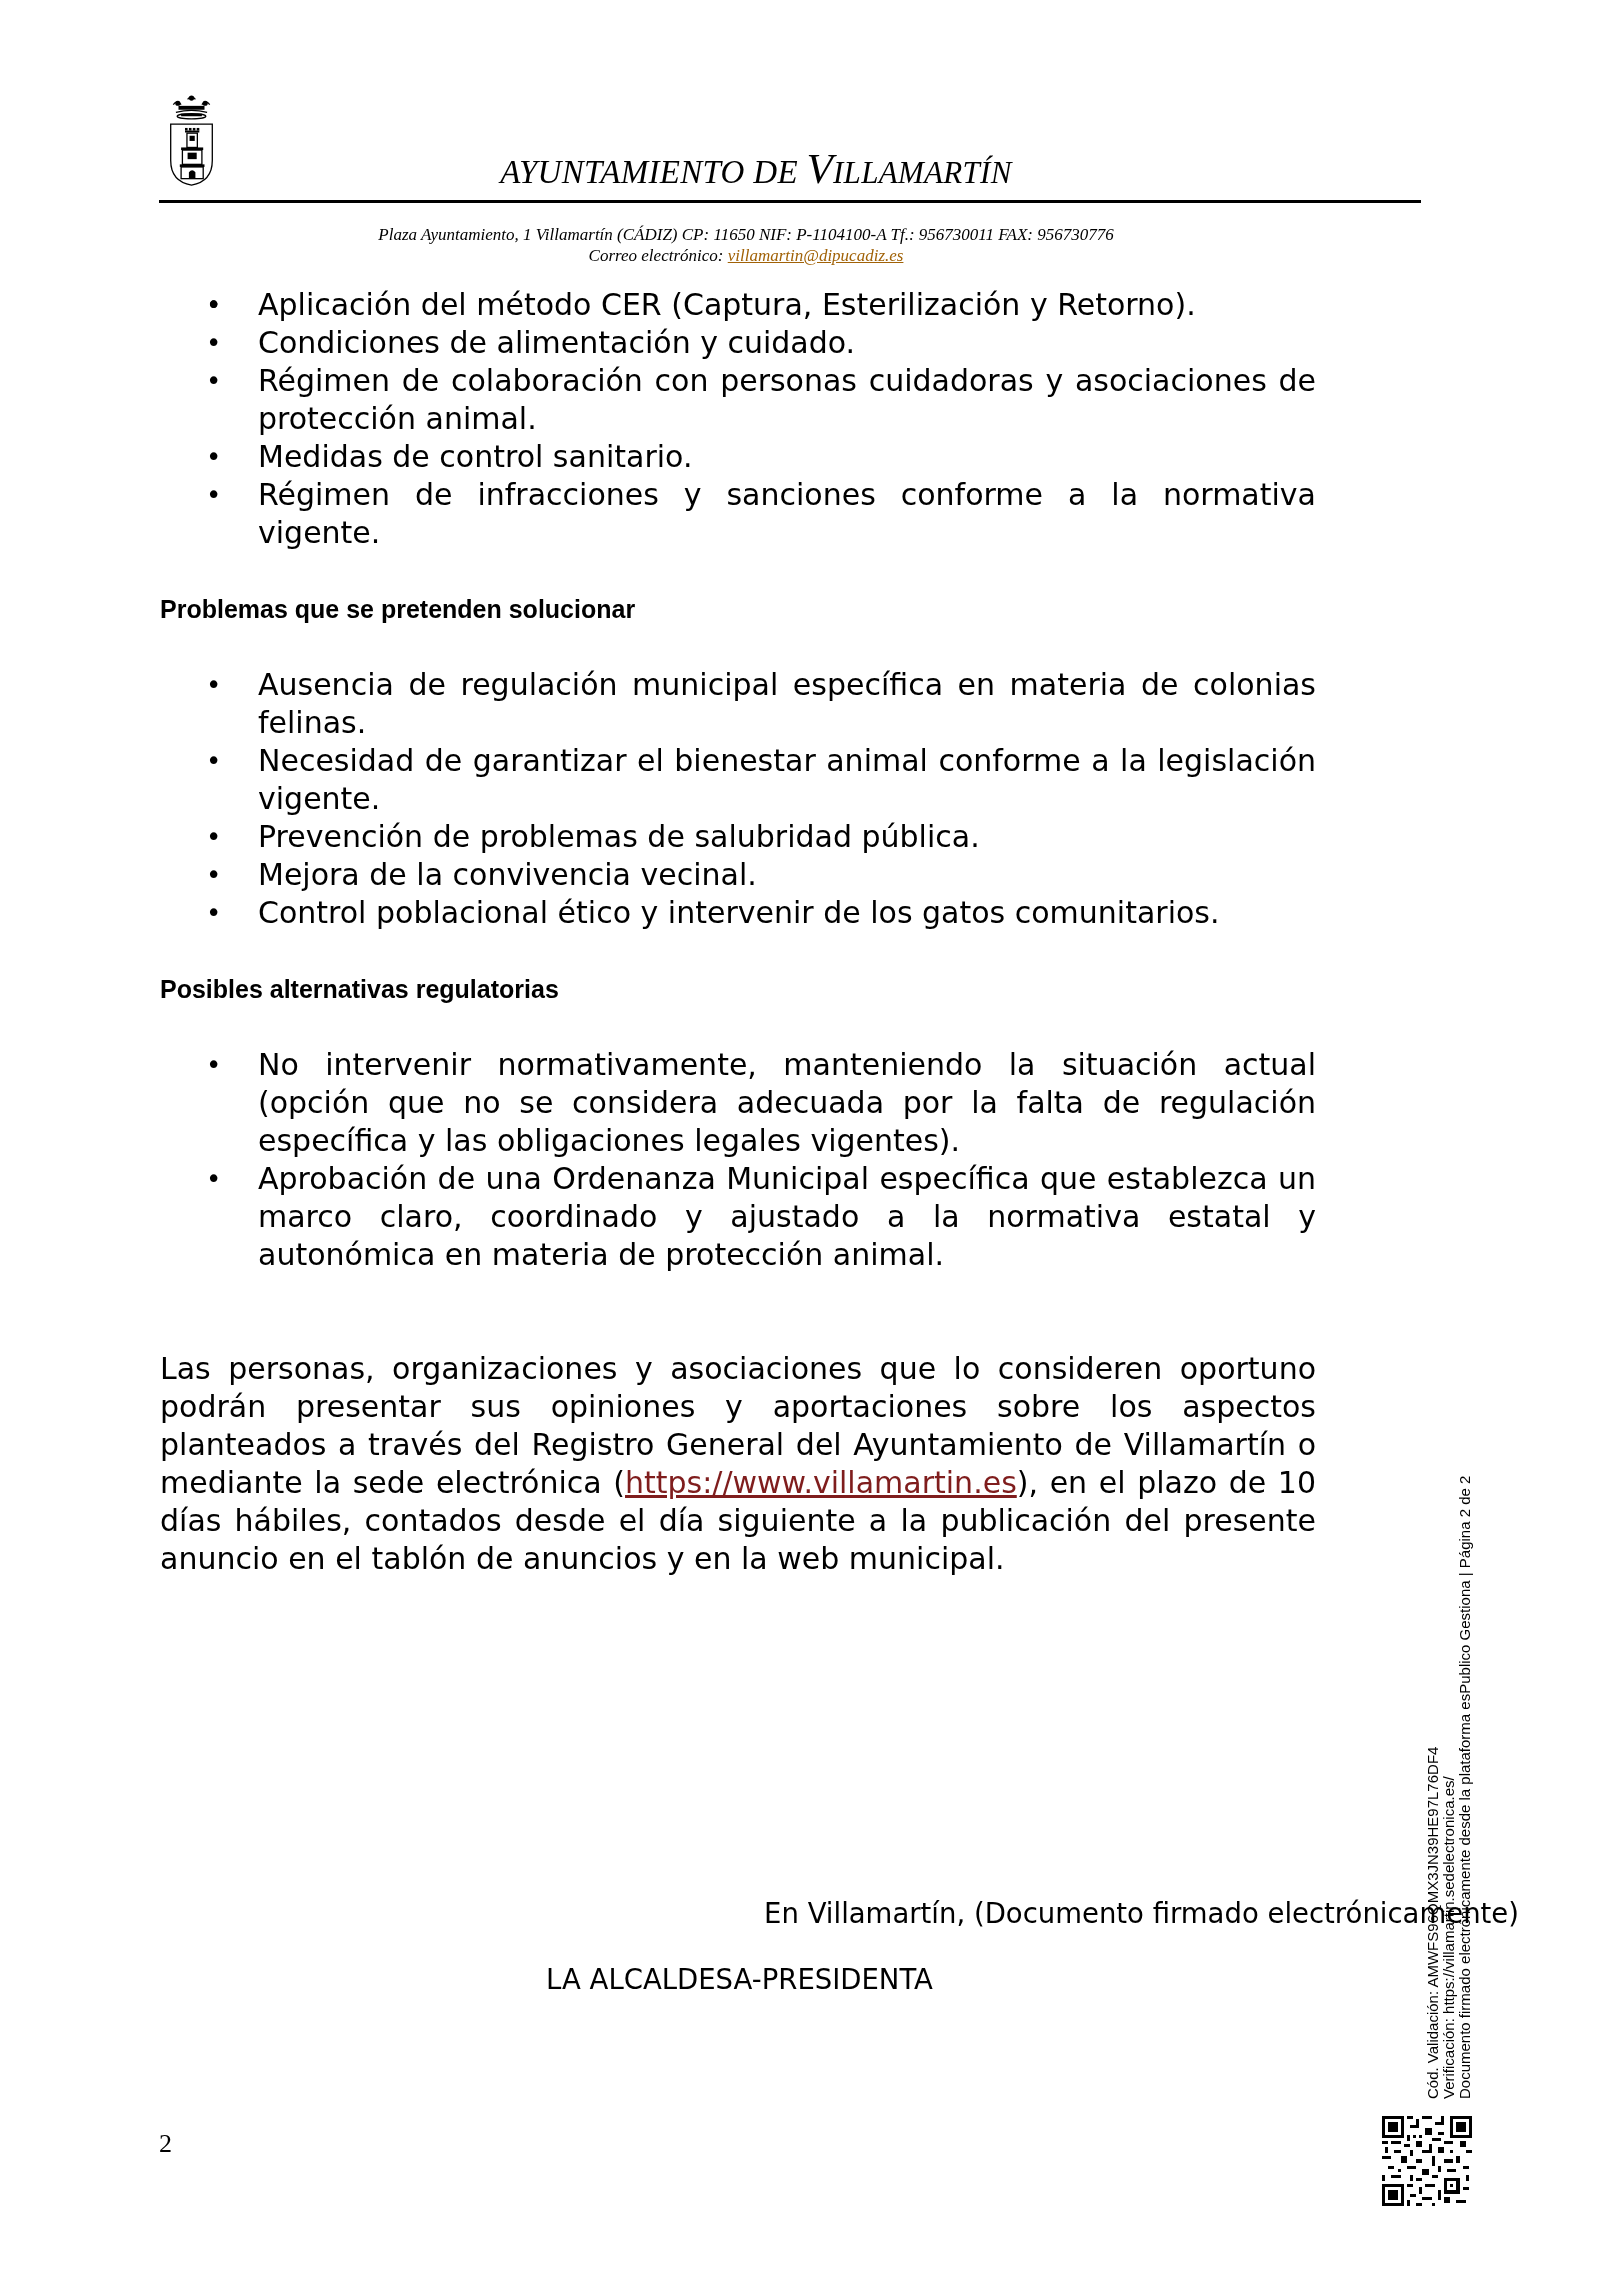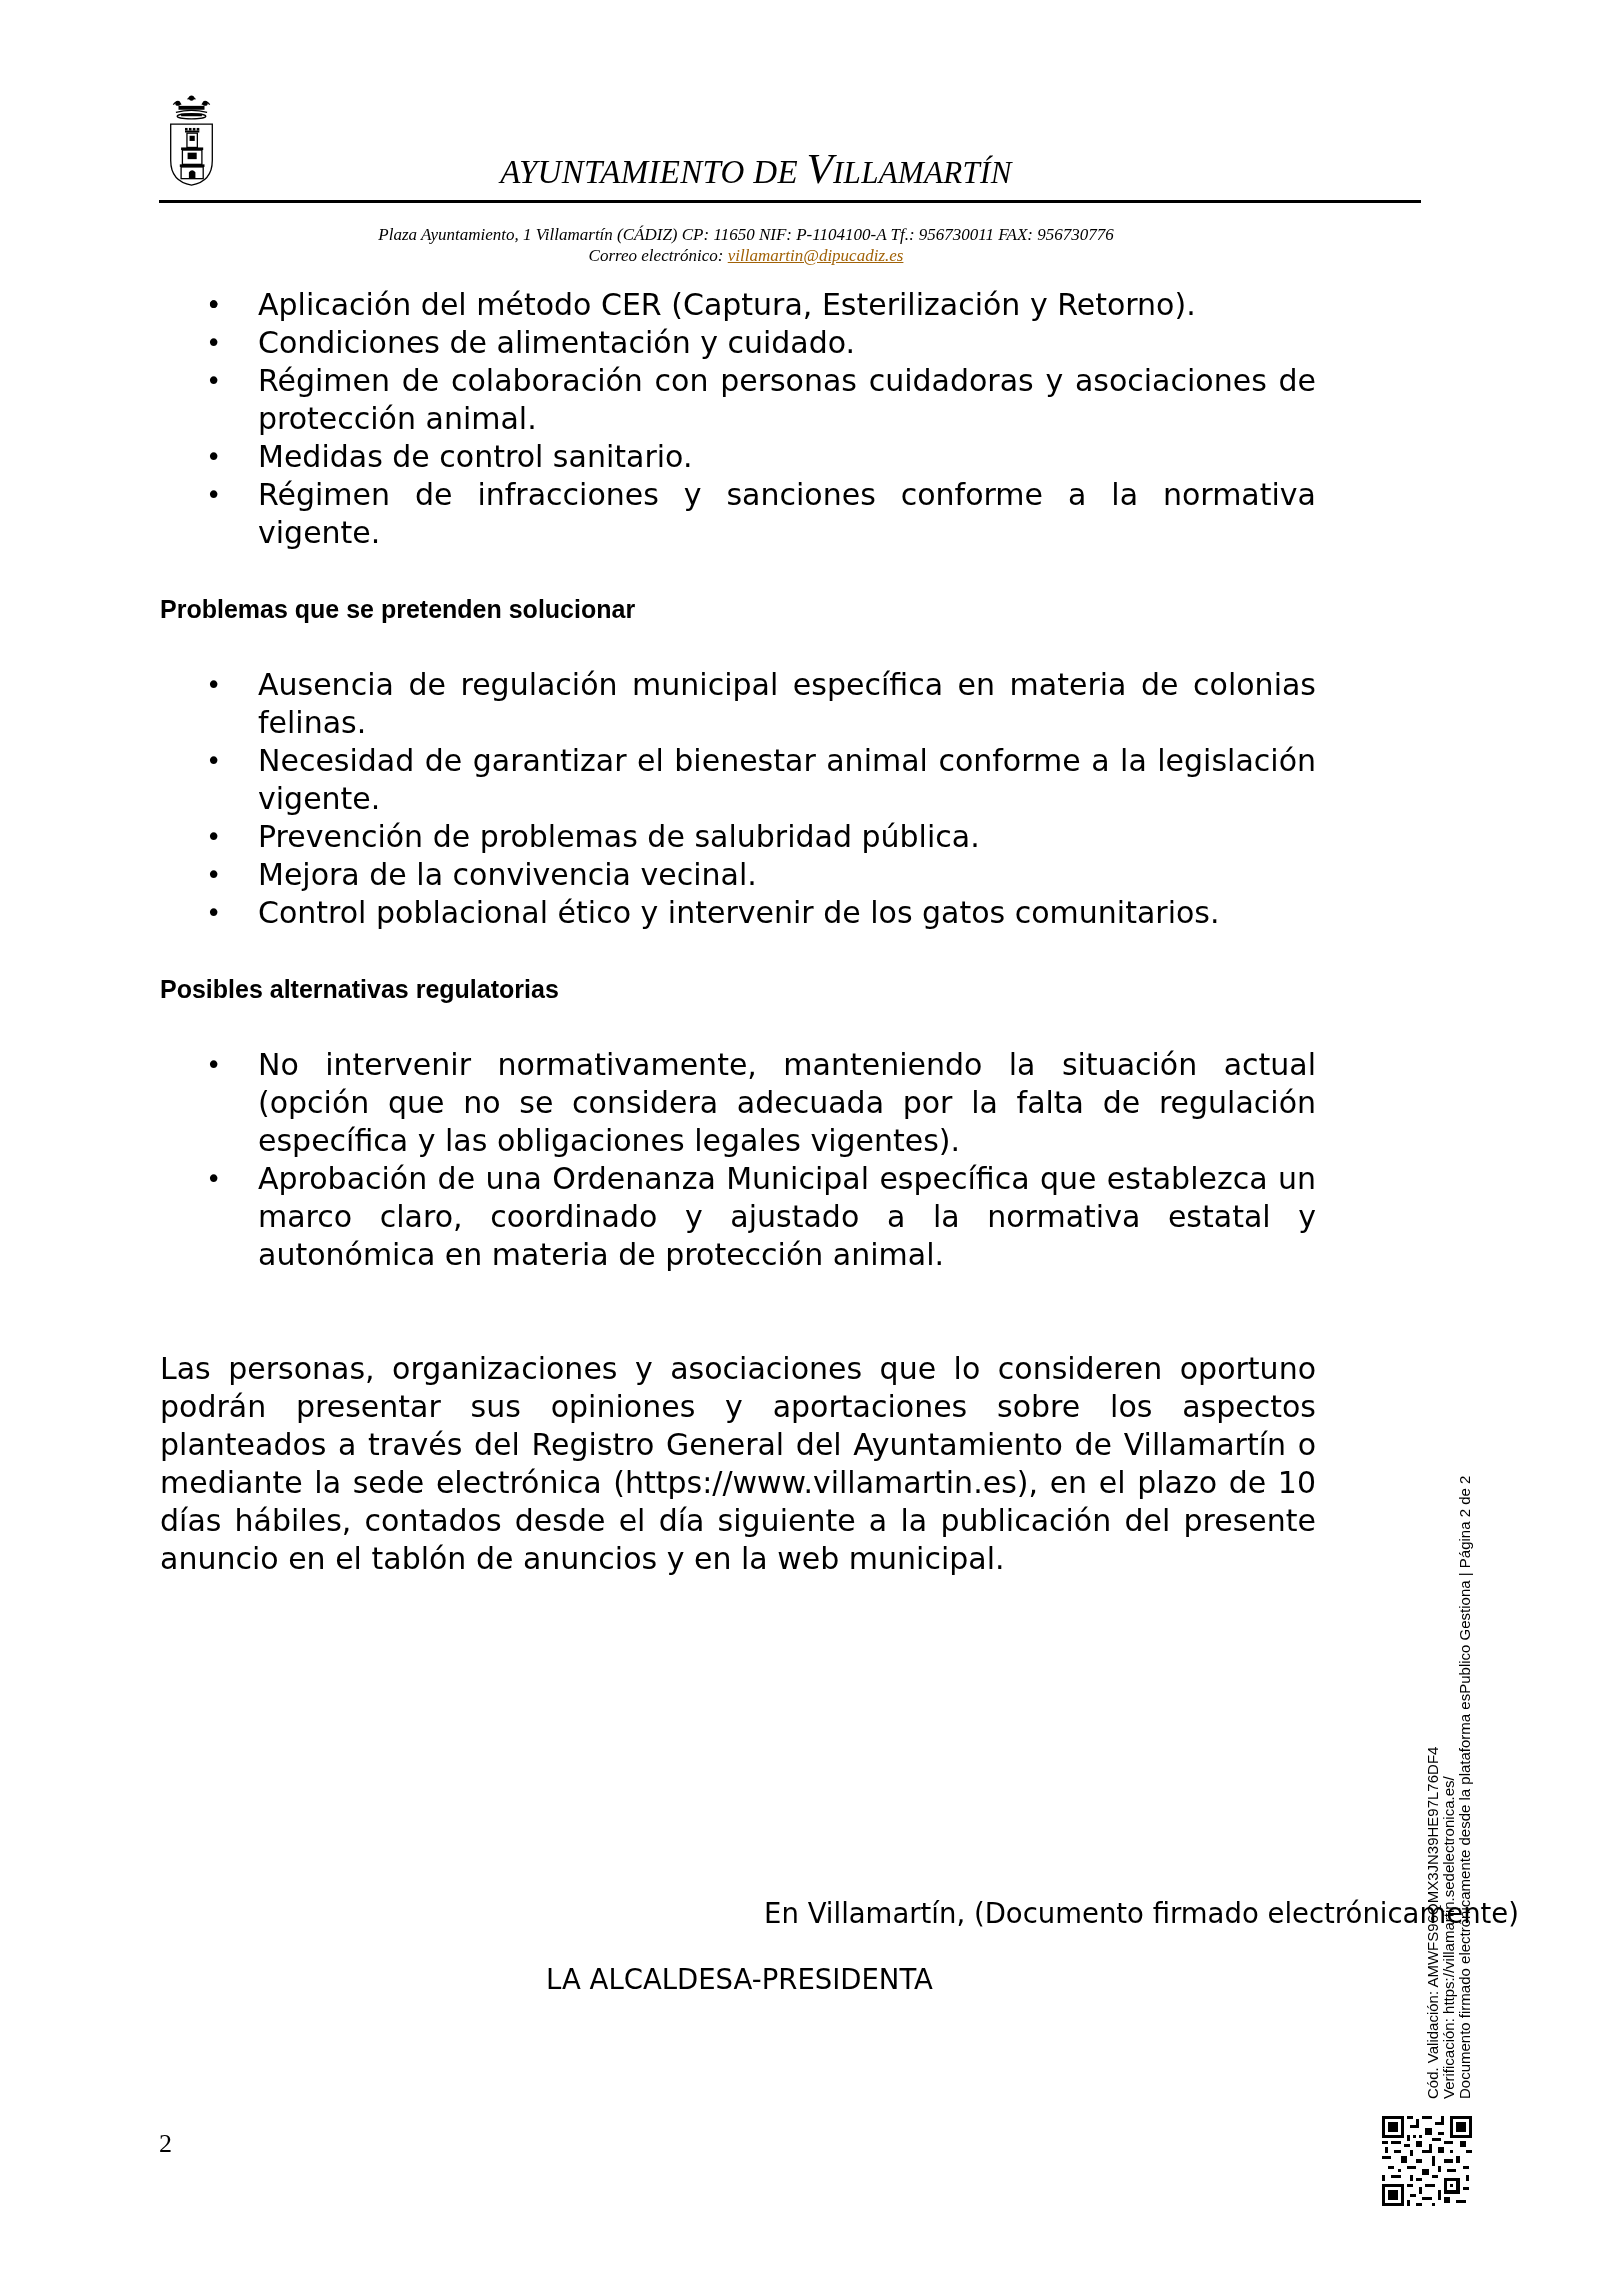--- a/index.html
+++ b/index.html
@@ -32,21 +32,21 @@
   ul.blist li .bullet {
     position: absolute; left: 46px; top: 0; font-size: 26px;
   }
   h2.section {
     font-family: Liberation Sans, sans-serif; font-weight: bold; font-size: 25px;
     margin: 0; line-height: 38px;
   }
   .gap-before-h { height: 38px; }
   .gap-after-h { height: 38px; }
   p.para { margin: 0; text-align: justify; text-align-last: left; }
-  p.para a { color: #000000; }
+  p.para a { color: #7f1d1d; text-decoration: underline; }
 
   .signature-place {
     position: absolute; left: 0; width: 1479px; top: 1897px; text-align: right;
     font-family: "DejaVu Sans", sans-serif; font-size: 27.5px; line-height: 33px; padding-left: 40px;
   }
   .signature-role {
     position: absolute; left: 0; width: 1479px; top: 1963px; text-align: center;
     font-family: "DejaVu Sans", sans-serif; font-size: 27.5px; line-height: 33px;
   }
 

